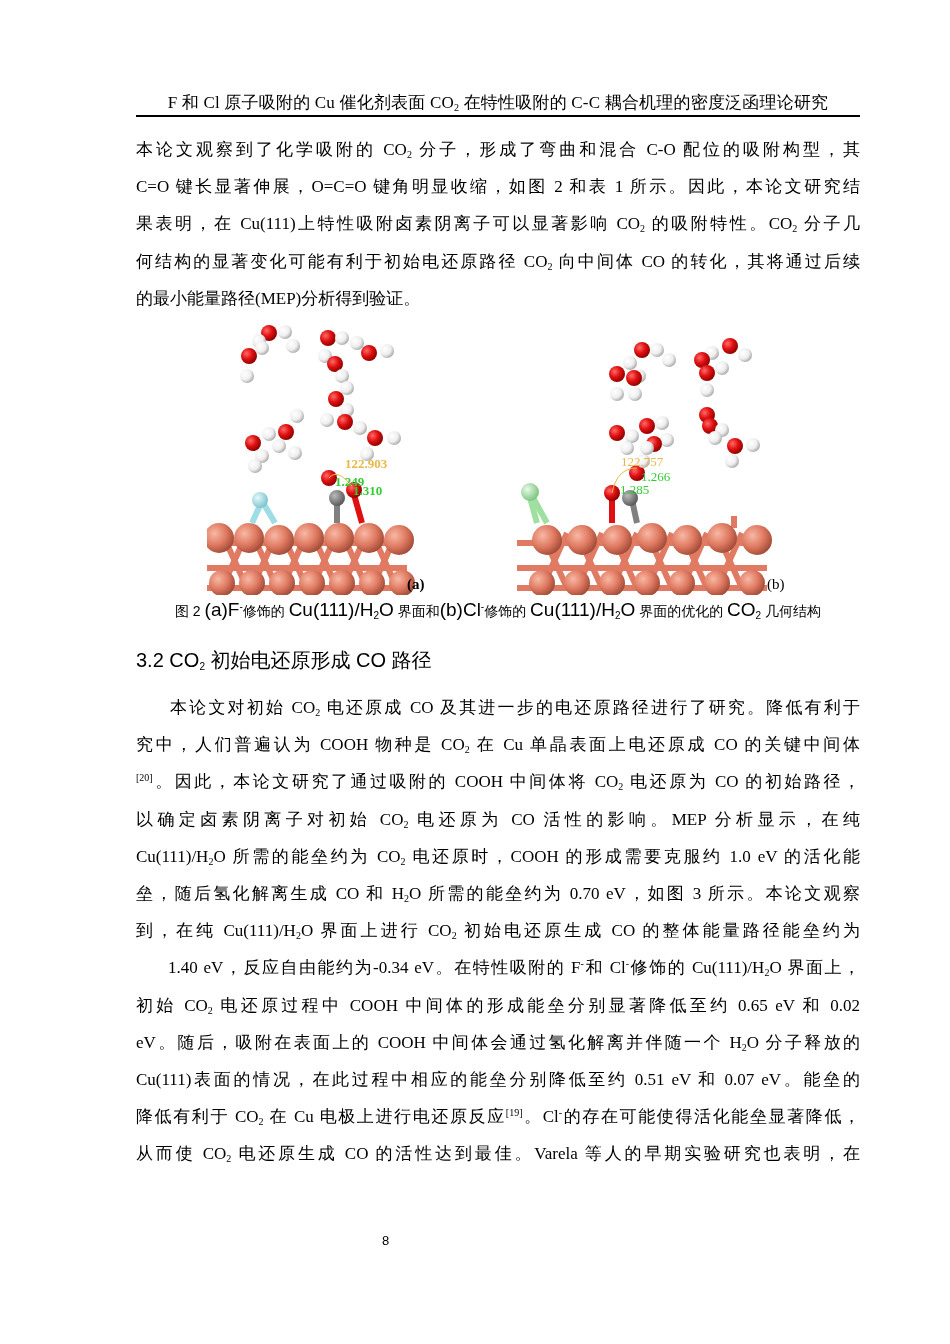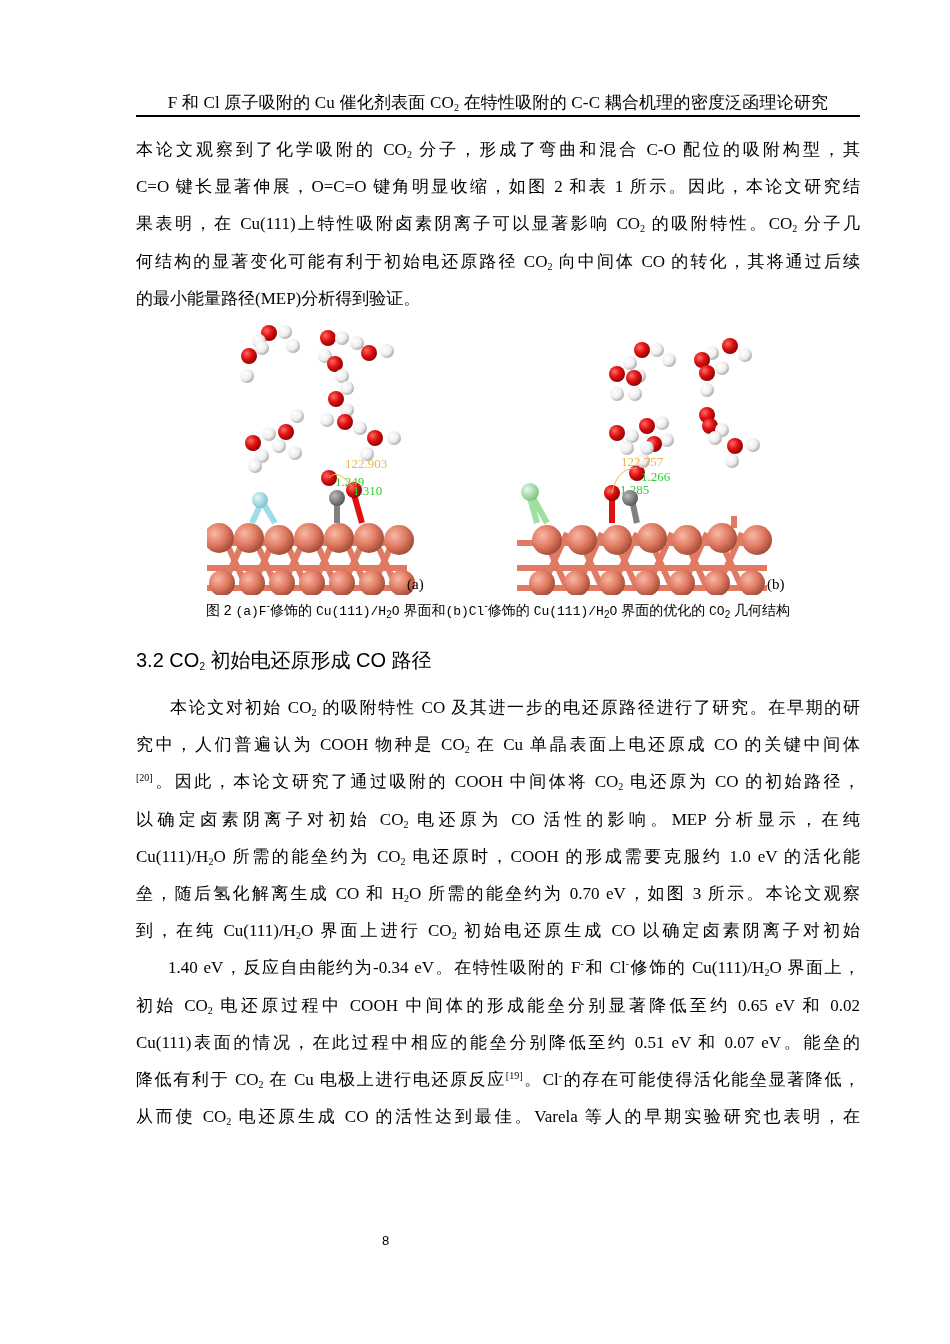--- a/index.html
+++ b/index.html
@@ -11,21 +11,21 @@
                  border-top:2px solid #000; }
   .para { position:absolute; left:136px; width:724px; font-size:17px; line-height:37.2px;
           text-align:justify; }
   sub { font-size:10px; vertical-align:-3px; line-height:0; }
   sup { font-size:10px; vertical-align:6px; line-height:0; }
   .figure { position:absolute; top:318px; height:277px; }
   .figure svg { display:block; }
   .fig-label { position:absolute; font-size:15px; }
   .caption { position:absolute; left:136px; top:600px; width:724px; text-align:center;
              font-family:"Liberation Sans","DejaVu Sans",sans-serif; font-size:14px; line-height:20px; }
-  .caption .sf { font-family:Liberation Mono, monospace; font-size:13px; }
+  .caption .sf { font-family:Liberation Sans, sans-serif; font-size:19px; }
   .section-title { position:absolute; left:136px; top:646px; font-size:20px; line-height:28px;
                    font-family:"Liberation Sans","DejaVu Sans",sans-serif; }
   .page-number { position:absolute; left:382px; top:1233px; font-size:13px;
                  font-family:"Liberation Sans","DejaVu Sans",sans-serif; }
 </style>
 </head>
 <body>
 
 <div class="header">
   <span>F 和 Cl 原子吸附的 Cu 催化剂表面 CO</span><sub>2</sub><span> 在特性吸附的 C-C 耦合机理的密度泛函理论研究</span>
@@ -33,21 +33,21 @@
 <div class="header-rule"></div>
 
 <div class="para" id="para1" style="top:131px;">
     <div style="white-space: nowrap; text-align-last: justify; text-align: justify; height: 37.2px;"><span>本论文观察到了化学吸附的 CO</span><sub>2</sub><span> 分子，形成了弯曲和混合 C-O 配位的吸附构型，其</span></div>
     <div style="white-space: nowrap; text-align-last: justify; text-align: justify; height: 37.2px;"><span>C=O 键长显著伸展，O=C=O 键角明显收缩，如图 2 和表 1 所示。因此，本论文研究结</span></div>
     <div style="white-space: nowrap; text-align-last: justify; text-align: justify; height: 37.2px;"><span>果表明，在 Cu(111)上特性吸附卤素阴离子可以显著影响 CO</span><sub>2</sub><span> 的吸附特性。CO</span><sub>2</sub><span> 分子几</span></div>
     <div style="white-space: nowrap; text-align-last: justify; text-align: justify; height: 37.2px;"><span>何结构的显著变化可能有利于初始电还原路径 CO</span><sub>2</sub><span> 向中间体 CO 的转化，其将通过后续</span></div>
     <div style="white-space: nowrap; text-align-last: left; text-align: justify; height: 37.2px;"><span>的最小能量路径(MEP)分析得到验证。</span></div>
   </div>
 
-<div class="figure" style="left:207px; width:232px;">
+<div class="figure" style="left:207px; width:232px;font-weight:bold;">
   <svg width="232" height="277" viewBox="0 0 232 277">
     <defs>
       <radialGradient id="gO" cx="35%" cy="35%" r="70%">
           <stop offset="0" stop-color="#ff6a6a"></stop>
           <stop offset="0.5" stop-color="#e01010"></stop>
           <stop offset="1" stop-color="#8a0000"></stop>
         </radialGradient>
       <radialGradient id="gH" cx="35%" cy="35%" r="70%">
           <stop offset="0" stop-color="#ffffff"></stop>
           <stop offset="0.6" stop-color="#eeeeee"></stop>
@@ -270,27 +270,28 @@
 
 <div class="caption">
   <span>图 2 </span><span class="sf">(a)F</span><sup>-</sup><span>修饰的 </span><span class="sf">Cu(111)/H</span><sub>2</sub><span class="sf">O</span><span> 界面和</span><span class="sf">(b)Cl</span><sup>-</sup><span>修饰的 </span><span class="sf">Cu(111)/H</span><sub>2</sub><span class="sf">O</span><span> 界面的优化的 </span><span class="sf">CO</span><sub>2</sub><span> 几何结构</span>
 </div>
 
 <div class="section-title">
   <span>3.2</span><span> CO</span><sub>2</sub><span> 初始电还原形成 CO 路径</span>
 </div>
 
 <div class="para" id="para2" style="top:689px;">
-    <div style="white-space: nowrap; text-align-last: justify; text-align: justify; text-indent: 2em; height: 37.2px;"><span>本论文对初始 CO</span><sub>2</sub><span> 的吸附特性 CO 及其进一步的电还原路径进行了研究。在早期的研</span></div>
+    <div style="white-space: nowrap; text-align-last: justify; text-align: justify; text-indent: 2em; height: 37.2px;"><span>本论文对初始 CO</span><sub>2</sub><span> 电还原成 CO 及其进一步的电还原路径进行了研究。降低有利于</span></div>
     <div style="white-space: nowrap; text-align-last: justify; text-align: justify; height: 37.2px;"><span>究中，人们普遍认为 COOH 物种是 CO</span><sub>2</sub><span> 在 Cu 单晶表面上电还原成 CO 的关键中间体</span></div>
     <div style="white-space: nowrap; text-align-last: justify; text-align: justify; height: 37.2px;"><sup>[20]</sup><span>。因此，本论文研究了通过吸附的 COOH 中间体将 CO</span><sub>2</sub><span> 电还原为 CO 的初始路径，</span></div>
     <div style="white-space: nowrap; text-align-last: justify; text-align: justify; height: 37.2px;"><span>以确定卤素阴离子对初始 CO</span><sub>2</sub><span> 电还原为 CO 活性的影响。MEP 分析显示，在纯</span></div>
     <div style="white-space: nowrap; text-align-last: justify; text-align: justify; height: 37.2px;"><span>Cu(111)/H</span><sub>2</sub><span>O 所需的能垒约为 CO</span><sub>2</sub><span> 电还原时，COOH 的形成需要克服约 1.0 eV 的活化能</span></div>
     <div style="white-space: nowrap; text-align-last: justify; text-align: justify; height: 37.2px;"><span>垒，随后氢化解离生成 CO 和 H</span><sub>2</sub><span>O 所需的能垒约为 0.70 eV，如图 3 所示。本论文观察</span></div>
-    <div style="white-space: nowrap; text-align-last: justify; text-align: justify; height: 37.2px;"><span>到，在纯 Cu(111)/H</span><sub>2</sub><span>O 界面上进行 CO</span><sub>2</sub><span> 初始电还原生成 CO 以确定卤素阴离子对初始</span></div>
+    <div style="white-space: nowrap; text-align-last: justify; text-align: justify; height: 37.2px;"><span>到，在纯 Cu(111)/H</span><sub>2</sub><span>O 界面上进行 CO</span><sub>2</sub><span> 初始电还原生成 CO 的整体能量路径能垒约为</span></div>
     <div style="white-space: nowrap; text-align-last: justify; text-align: justify; height: 37.2px; margin-left: 32px;"><span>1.40 eV，反应自由能约为-0.34 eV。在特性吸附的 F</span><sup>-</sup><span>和 Cl</span><sup>-</sup><span>修饰的 Cu(111)/H</span><sub>2</sub><span>O 界面上，</span></div>
     <div style="white-space: nowrap; text-align-last: justify; text-align: justify; height: 37.2px;"><span>初始 CO</span><sub>2</sub><span> 电还原过程中 COOH 中间体的形成能垒分别显著降低至约 0.65 eV 和 0.02</span></div>
+    <div style="white-space: nowrap; text-align-last: justify; text-align: justify; height: 37.2px;"><span>eV。随后，吸附在表面上的 COOH 中间体会通过氢化解离并伴随一个 H</span><sub>2</sub><span>O 分子释放的</span></div>
     <div style="white-space: nowrap; text-align-last: justify; text-align: justify; height: 37.2px;"><span>Cu(111)表面的情况，在此过程中相应的能垒分别降低至约 0.51 eV 和 0.07 eV。能垒的</span></div>
     <div style="white-space: nowrap; text-align-last: justify; text-align: justify; height: 37.2px;"><span>降低有利于 CO</span><sub>2</sub><span> 在 Cu 电极上进行电还原反应</span><sup>[19]</sup><span>。Cl</span><sup>-</sup><span>的存在可能使得活化能垒显著降低，</span></div>
     <div style="white-space: nowrap; text-align-last: justify; text-align: justify; height: 37.2px;"><span>从而使 CO</span><sub>2</sub><span> 电还原生成 CO 的活性达到最佳。Varela 等人的早期实验研究也表明，在</span></div>
   </div>
 
 <div class="page-number">8</div>
 
 </body></html>

